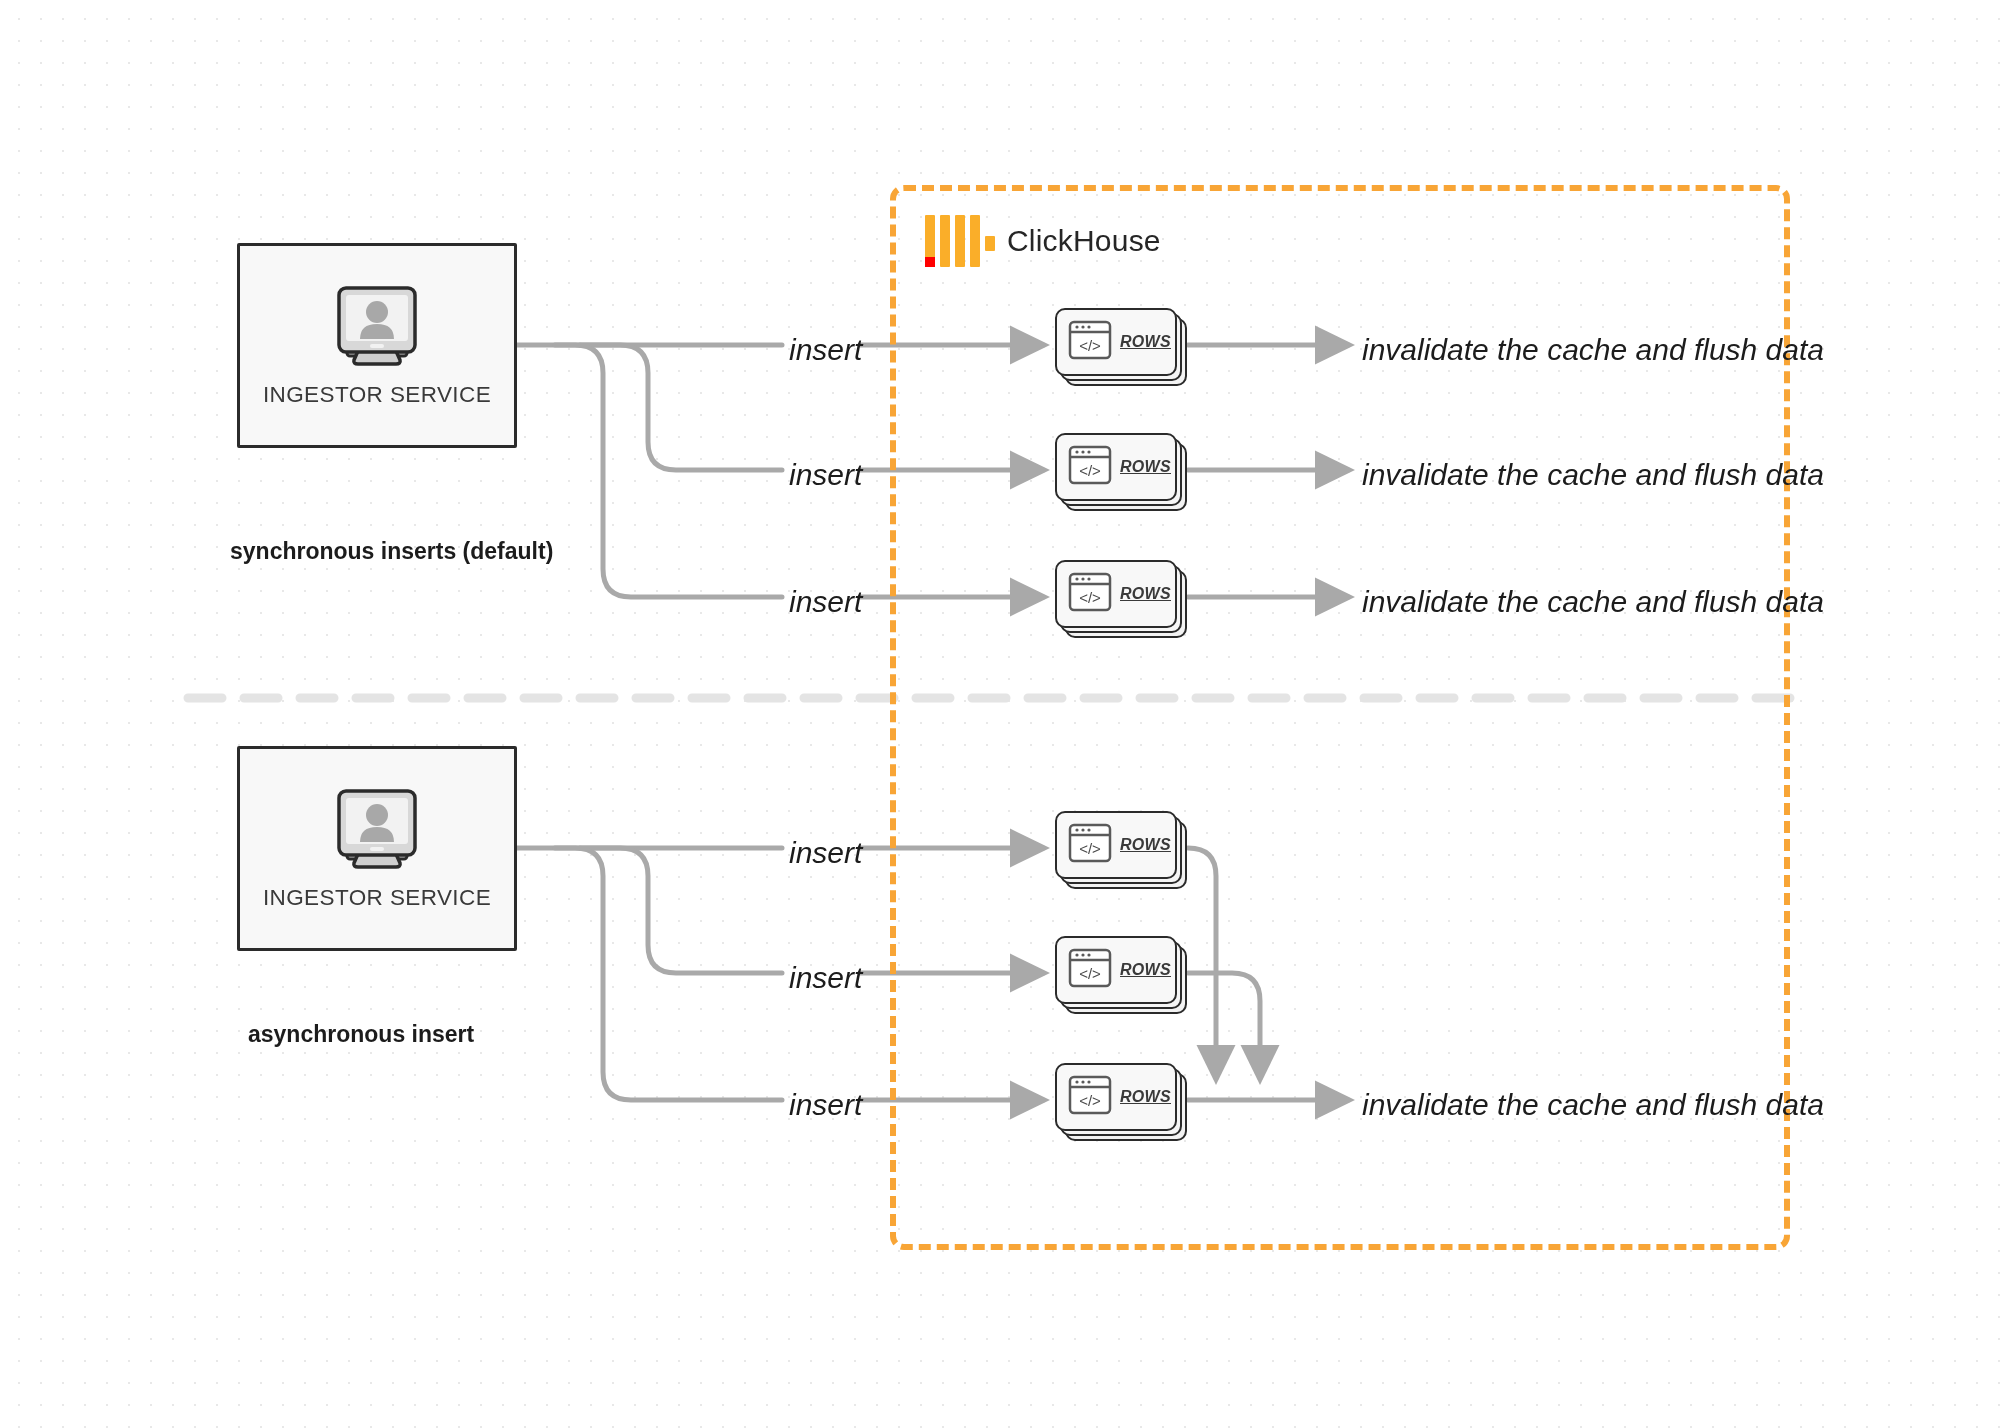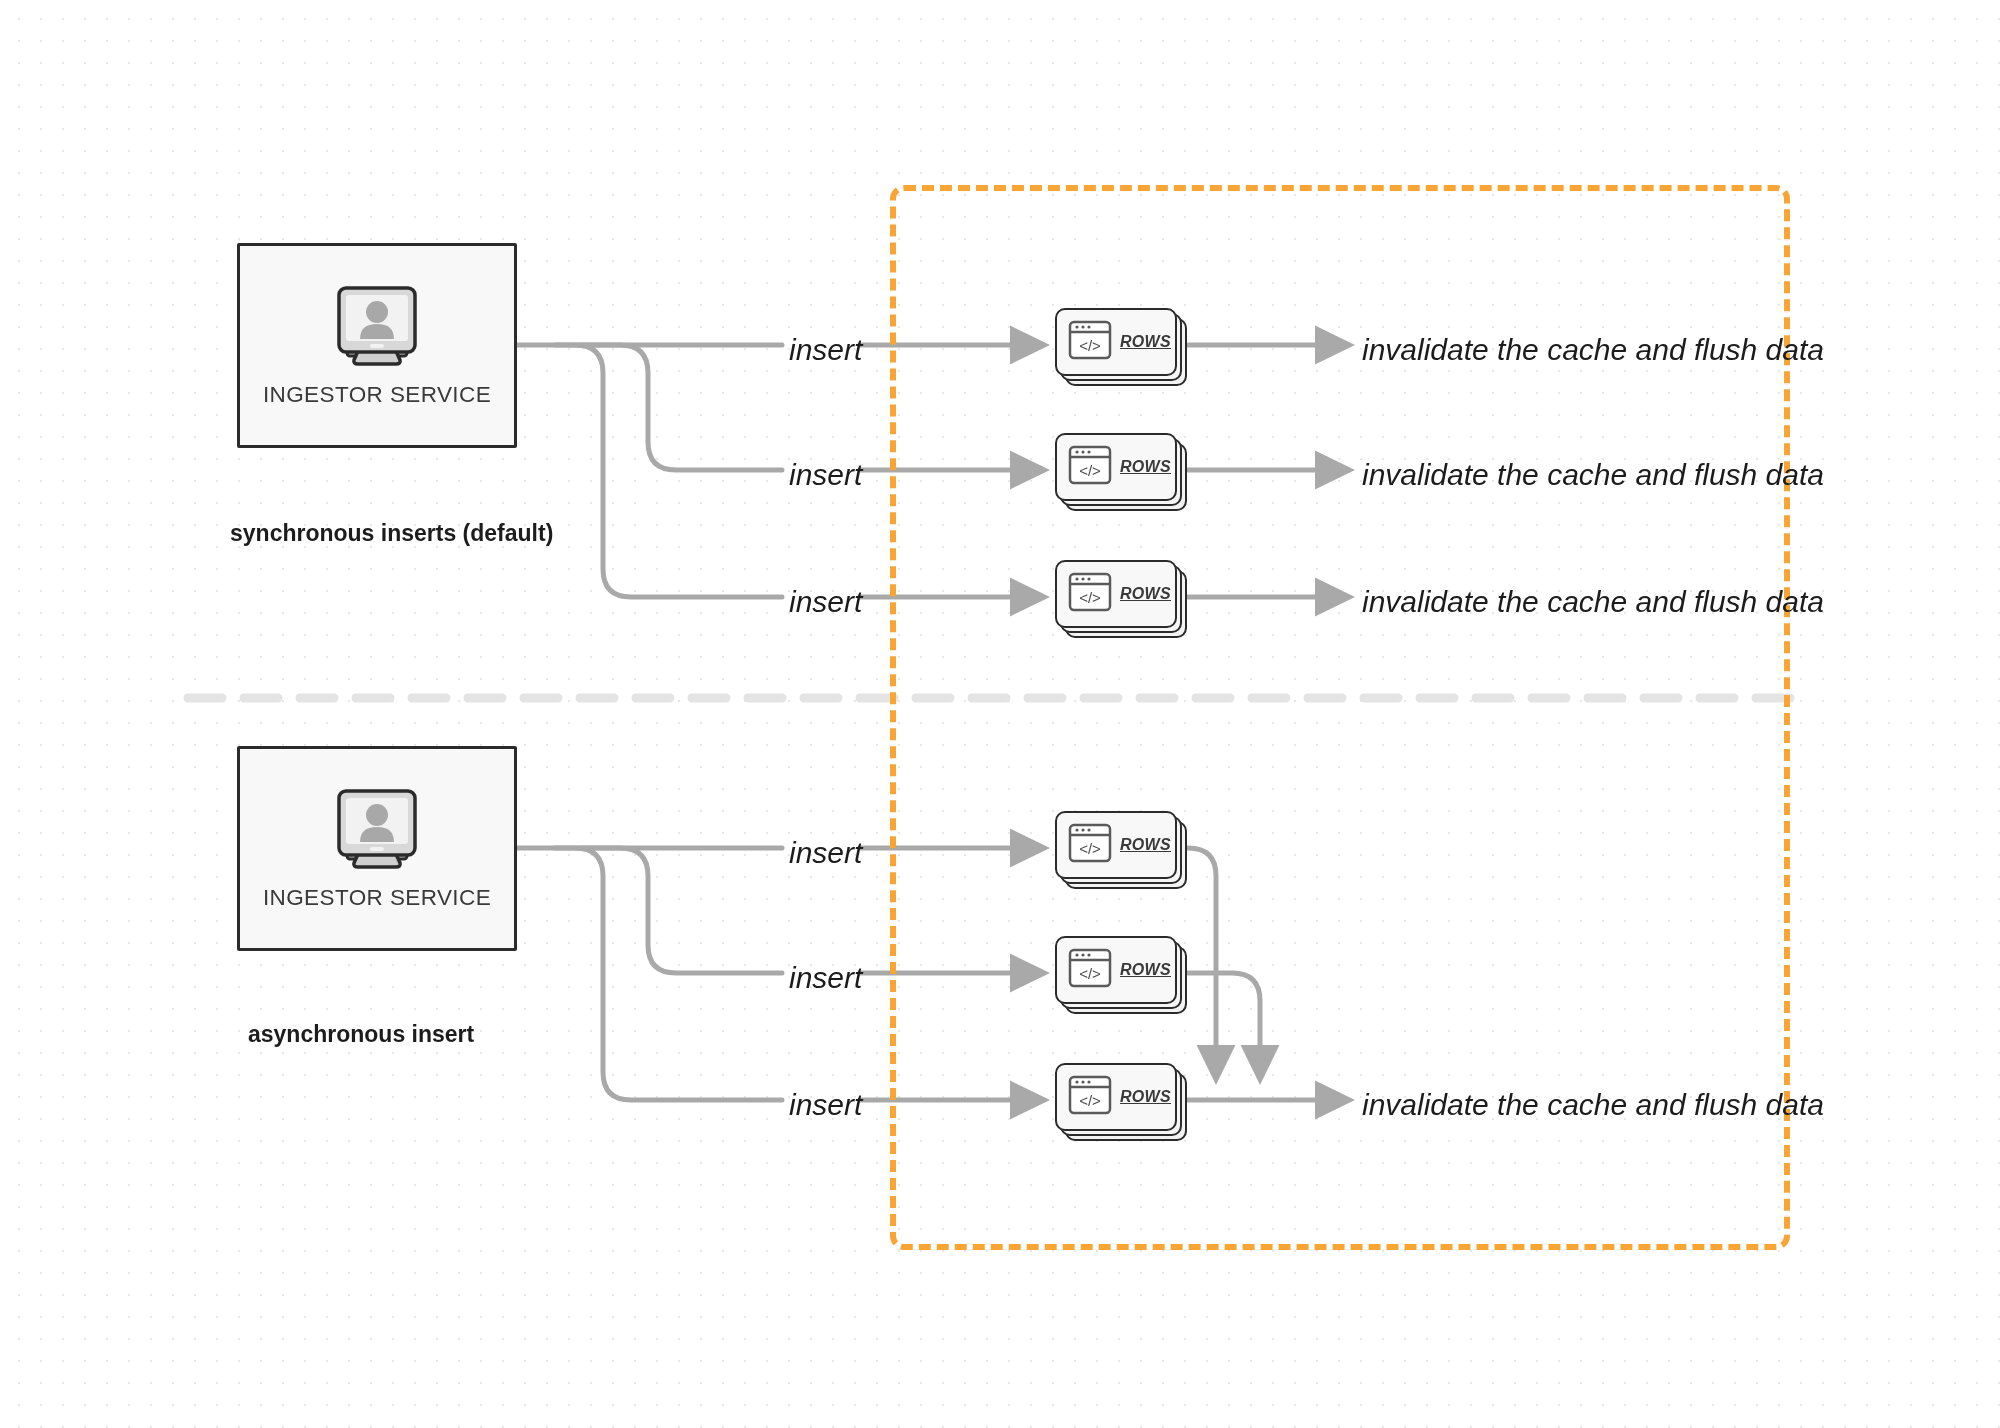--- a/index.html
+++ b/index.html
@@ -157,37 +157,48 @@
       <path d="M1188,848 Q1216,848 1216,876 L1216,1078" marker-end="url(#ah)"></path>
 
       <path d="M1188,973 L1232,973 Q1260,973 1260,1001 L1260,1078" marker-end="url(#ah)"></path>
 
       <path d="M1188,1100 L1348,1100" marker-end="url(#ah)"></path>
     </g>
   </svg>
 
   <div class="ch-boundary" style="left:890px; top:185px; width:900px; height:1065px;"></div>
 
+  <div class="ch-logo-wrap" style="left:925px; top:215px;">
+    <div class="ch-mark">
+      <div class="ch-bar b1"></div>
+      <div class="ch-red"></div>
+      <div class="ch-bar b2"></div>
+      <div class="ch-bar b3"></div>
+      <div class="ch-bar b4"></div>
+      <div class="ch-dot"></div>
+    </div>
+    <div class="ch-name">ClickHouse</div>
+  </div>
 
   <div class="ingestor" style="left:237px; top:243px;">
     <div class="monitor">
       <svg viewBox="0 0 106 92" width="106" height="92" xmlns="http://www.w3.org/2000/svg">
         <rect x="23" y="66" width="60" height="6" rx="3" fill="#CFCFCF" stroke="#2B2B2B" stroke-width="3"></rect>
         <path d="M38,58 L68,58 L76,76 Q77,80 72,80 L34,80 Q29,80 30,76 Z" fill="#CFCFCF" stroke="#2B2B2B" stroke-width="3.5" stroke-linejoin="round"></path>
         <rect x="15" y="4" width="76" height="64" rx="7" fill="#D8D8D8" stroke="#2B2B2B" stroke-width="3.5"></rect>
         <rect x="22" y="11" width="62" height="46" rx="3" fill="#F2F2F2"></rect>
         <rect x="46" y="60" width="14" height="4" rx="2" fill="#F2F2F2"></rect>
         <circle cx="53" cy="28" r="11" fill="#A8A8A8"></circle>
         <path d="M36,55 Q36,40 53,40 Q70,40 70,55 Z" fill="#A8A8A8"></path>
       </svg>
     </div>
     <div class="ingestor-label">INGESTOR SERVICE</div>
   </div>
 
-  <div class="caption" style="left:230px; top:520px;">synchronous inserts (default)</div>
+  <div class="caption" style="left:230px; top:538px;">synchronous inserts (default)</div>
 
   <div class="flow-label" style="left:789px; top:333px;">insert</div>
   <div class="flow-label" style="left:789px; top:458px;">insert</div>
   <div class="flow-label" style="left:789px; top:585px;">insert</div>
 
   <div class="rows-card" style="left:1055px; top:308px;">
     <div class="rows-shadow2"></div>
     <div class="rows-shadow1"></div>
     <div class="rows-front">
       <span>

